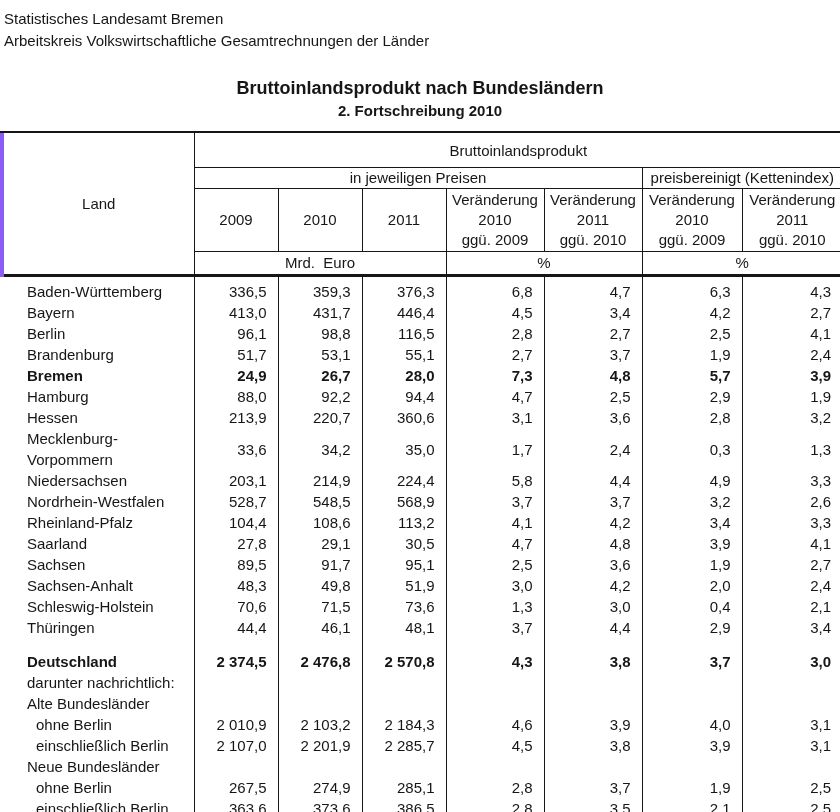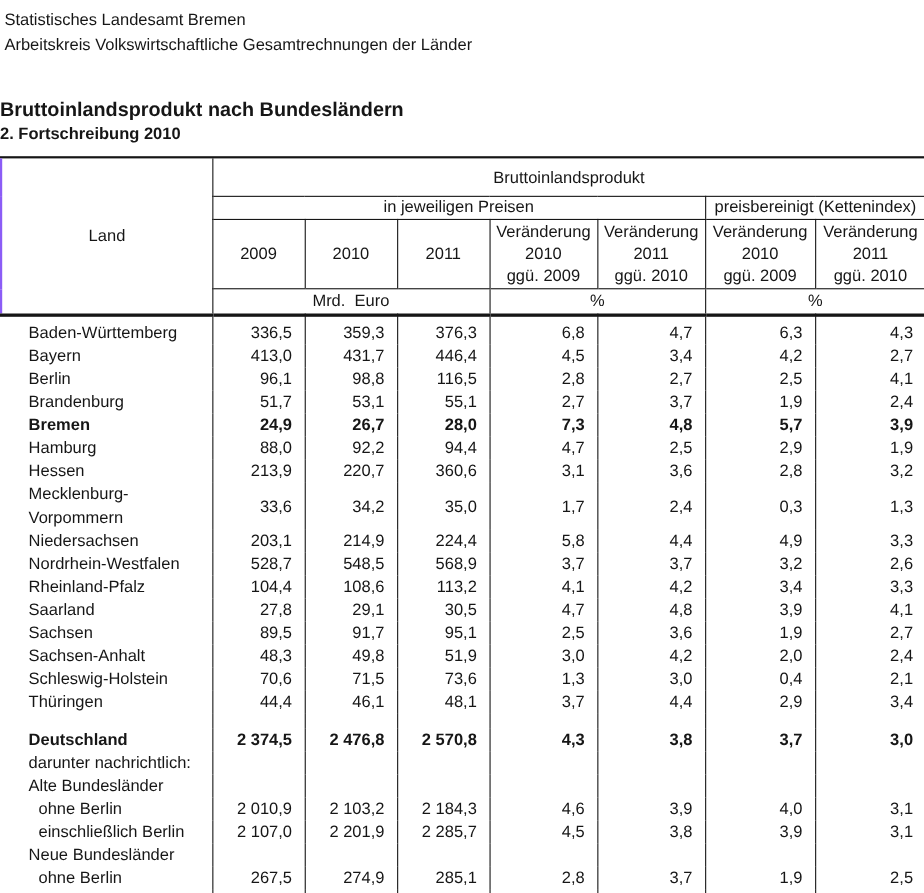--- a/index.html
+++ b/index.html
@@ -17,22 +17,22 @@
     overflow: hidden;
   }
   
   .page-header {
     padding: 8px 0 0 4px;
     font-size: 15px;
     line-height: 22px;
   }
   
   .title-block {
-    margin-top: 36px;
-    text-align: left;
+    margin-top: 25px;
+    text-align: center;
   }
   .title-main {
     font-size: 18px;
     font-weight: bold;
     line-height: 23px;
   }
   .title-sub {
     font-size: 15px;
     font-weight: bold;
     line-height: 21px;
@@ -53,21 +53,21 @@
     font-weight: normal;
     text-align: center;
     padding: 0;
   }
   td {
     padding: 0;
     height: 21px;
     line-height: 21px;
   }
   .th-land {
-    border-left: 2px solid #8b5cf6;
+    border-left: 4px solid #8b5cf6;
     border-right: 1px solid #161616;
     border-bottom: 3px solid #161616;
     vertical-align: middle;
     text-align: center;
   }
   .th-group {
     border-left: 1px solid #161616;
     border-bottom: 1px solid #161616;
     height: 34px;
     line-height: 23px;

